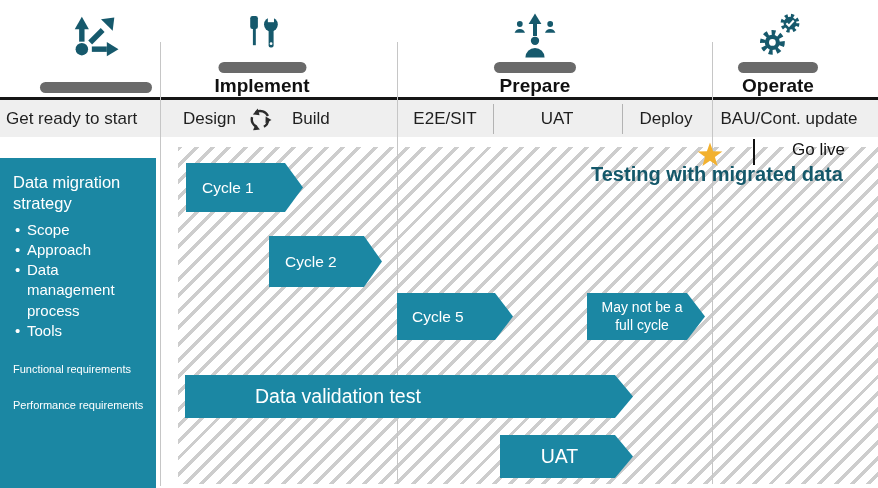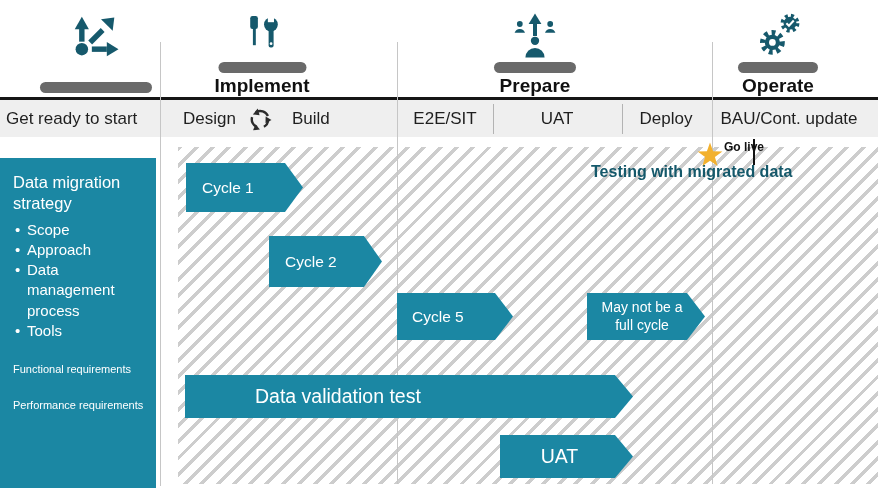--- a/index.html
+++ b/index.html
@@ -61,25 +61,25 @@
     box-sizing:border-box;
   }
   #bar-c1{left:186px;top:163px;width:117px;height:49px;padding-left:16px;font-size:15.5px;}
   #bar-c2{left:269px;top:236px;width:113px;height:51px;padding-left:16px;font-size:15.5px;}
   #bar-c3{left:397px;top:293px;width:116px;height:47px;padding-left:15px;font-size:15.5px;}
   #bar-maybe{left:587px;top:293px;width:118px;height:47px;padding-left:12px;font-size:14px;line-height:1.25;text-align:center;}
   #bar-maybe span{display:block;width:86px;}
   #bar-dvt{left:185px;top:375px;width:448px;height:43px;padding-left:70px;font-size:19.5px;}
   #bar-uat2{left:500px;top:435px;width:133px;height:43px;justify-content:center;padding-right:14px;font-size:19.5px;}
   
-  .annotation{position:absolute;left:591px;top:163px;font-size:16px;font-weight:bold;
+  .annotation{position:absolute;left:591px;top:163px;font-size:20px;font-weight:bold;
               color:#14586a;z-index:3;white-space:nowrap;}
   .star{position:absolute;left:696px;top:142px;z-index:3;}
   .golive-line{position:absolute;left:753px;top:139px;width:2px;height:26px;background:#111;z-index:3;}
-  .golive-text{position:absolute;left:724px;top:140px;font-size:12px;font-weight:bold;color:#111;z-index:3;white-space:nowrap;}
+  .golive-text{position:absolute;left:792px;top:140px;font-size:17px;font-weight:normal;color:#111;z-index:3;white-space:nowrap;}
 </style>
 </head>
 <body>
 
 <div class="stage">
 
   <div class="phase" id="phase-initiate">
     <div class="icn">
       <svg width="52" height="50" viewBox="0 0 60 60">
         <g stroke="#16596c" stroke-width="6.5" fill="none">

